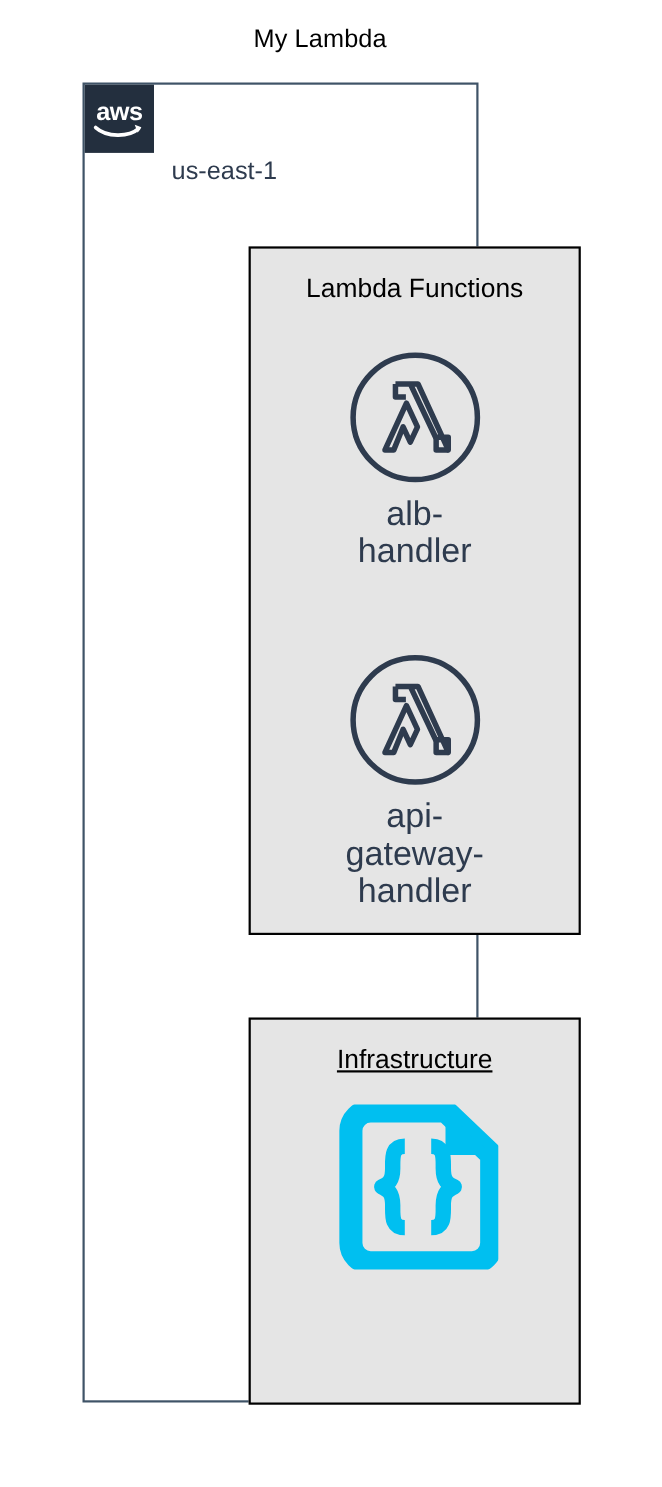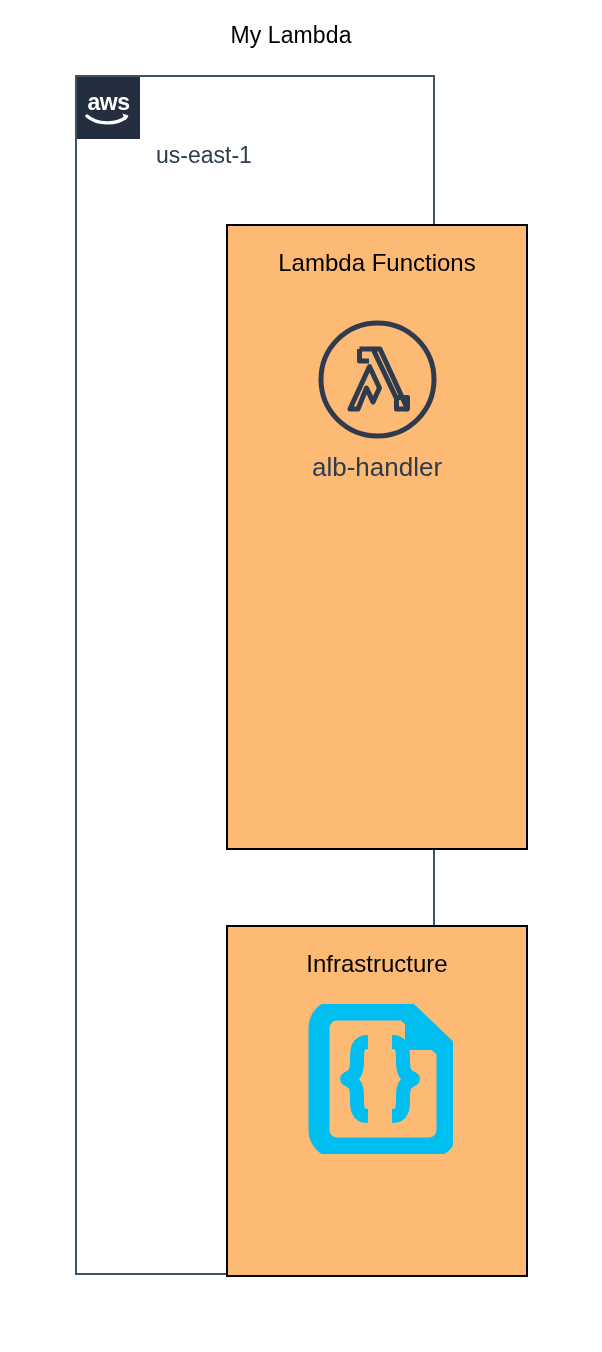--- a/index.html
+++ b/index.html
@@ -70,21 +70,21 @@
     color: #2E3B4E;
     white-space: nowrap;
     margin-top: 47px;
   }
 
   
   .group-box {
     position: absolute;
     box-sizing: border-box;
     border: 2px solid #000000;
-    background: #fdba74;
+    background: #e5e5e5;
   }
   .group-title {
     position: absolute;
     left: 0;
     width: 100%;
     text-align: center;
     font-size: 24px;
     line-height: 30px;
     color: #000000;
   }
@@ -98,40 +98,40 @@
   }
   .lambda-group .group-title { top: 22px; }
 
   
   .infra-group {
     left: 149px;
     top: 848px;
     width: 302px;
     height: 352px;
   }
-  .infra-group .group-title { top: 22px; }
+  .infra-group .group-title { top: 22px; text-decoration: underline; }
 
   
   .node {
     position: absolute;
     width: 100%;
     left: 0;
     display: flex;
     flex-direction: column;
     align-items: center;
   }
   .node-icon {
     display: block;
     line-height: 0;
   }
   .node-label {
     margin-top: 10px;
     width: 140px;
     text-align: center;
-    font-size: 26px;
+    font-size: 31px;
     line-height: 34px;
     color: #2E3B4E;
     word-wrap: break-word;
     overflow-wrap: break-word;
   }
   .node-label.dark {
     color: #000000;
     width: 200px;
   }
 
@@ -169,20 +169,32 @@
             <circle cx="60.5" cy="60.5" r="56.5" fill="none" stroke="#2E3B4E" stroke-width="5"></circle>
             <path d="M33 90 L 52.5 47.5 L 62.5 69 L 56 83 L 49.5 69 L 41 90 Z" fill="none" stroke="#2E3B4E" stroke-width="5" stroke-linejoin="round"></path>
             <path d="M42.5 30 L 63 30 L 90.5 90 L 90.5 78.5 L 79 78.5 L 56 30" fill="none" stroke="#2E3B4E" stroke-width="5" stroke-linejoin="round"></path>
             <path d="M42.5 30 L 42.5 42 L 52 42" fill="none" stroke="#2E3B4E" stroke-width="5" stroke-linejoin="round"></path>
             <path d="M90.5 90 L 79.5 90 L 79.5 78.5" fill="none" stroke="#2E3B4E" stroke-width="5" stroke-linejoin="round"></path>
           </svg>
         </span>
         <span class="node-label">alb-handler</span>
       </div>
 
+      <div class="node node-apigw">
+        <span class="node-icon">
+          <svg width="121" height="121" viewBox="0 0 121 121" aria-hidden="true">
+            <circle cx="60.5" cy="60.5" r="56.5" fill="none" stroke="#2E3B4E" stroke-width="5"></circle>
+            <path d="M33 90 L 52.5 47.5 L 62.5 69 L 56 83 L 49.5 69 L 41 90 Z" fill="none" stroke="#2E3B4E" stroke-width="5" stroke-linejoin="round"></path>
+            <path d="M42.5 30 L 63 30 L 90.5 90 L 90.5 78.5 L 79 78.5 L 56 30" fill="none" stroke="#2E3B4E" stroke-width="5" stroke-linejoin="round"></path>
+            <path d="M42.5 30 L 42.5 42 L 52 42" fill="none" stroke="#2E3B4E" stroke-width="5" stroke-linejoin="round"></path>
+            <path d="M90.5 90 L 79.5 90 L 79.5 78.5" fill="none" stroke="#2E3B4E" stroke-width="5" stroke-linejoin="round"></path>
+          </svg>
+        </span>
+        <span class="node-label">api-gateway-handler</span>
+      </div>
     </div>
 
     <div class="group-box infra-group">
       <div class="group-title">Infrastructure</div>
 
       <div class="node node-backend">
         <span class="node-icon">
           <svg width="152" height="150" viewBox="0 0 152 150" aria-hidden="true">
 
             <path d="M18 24

